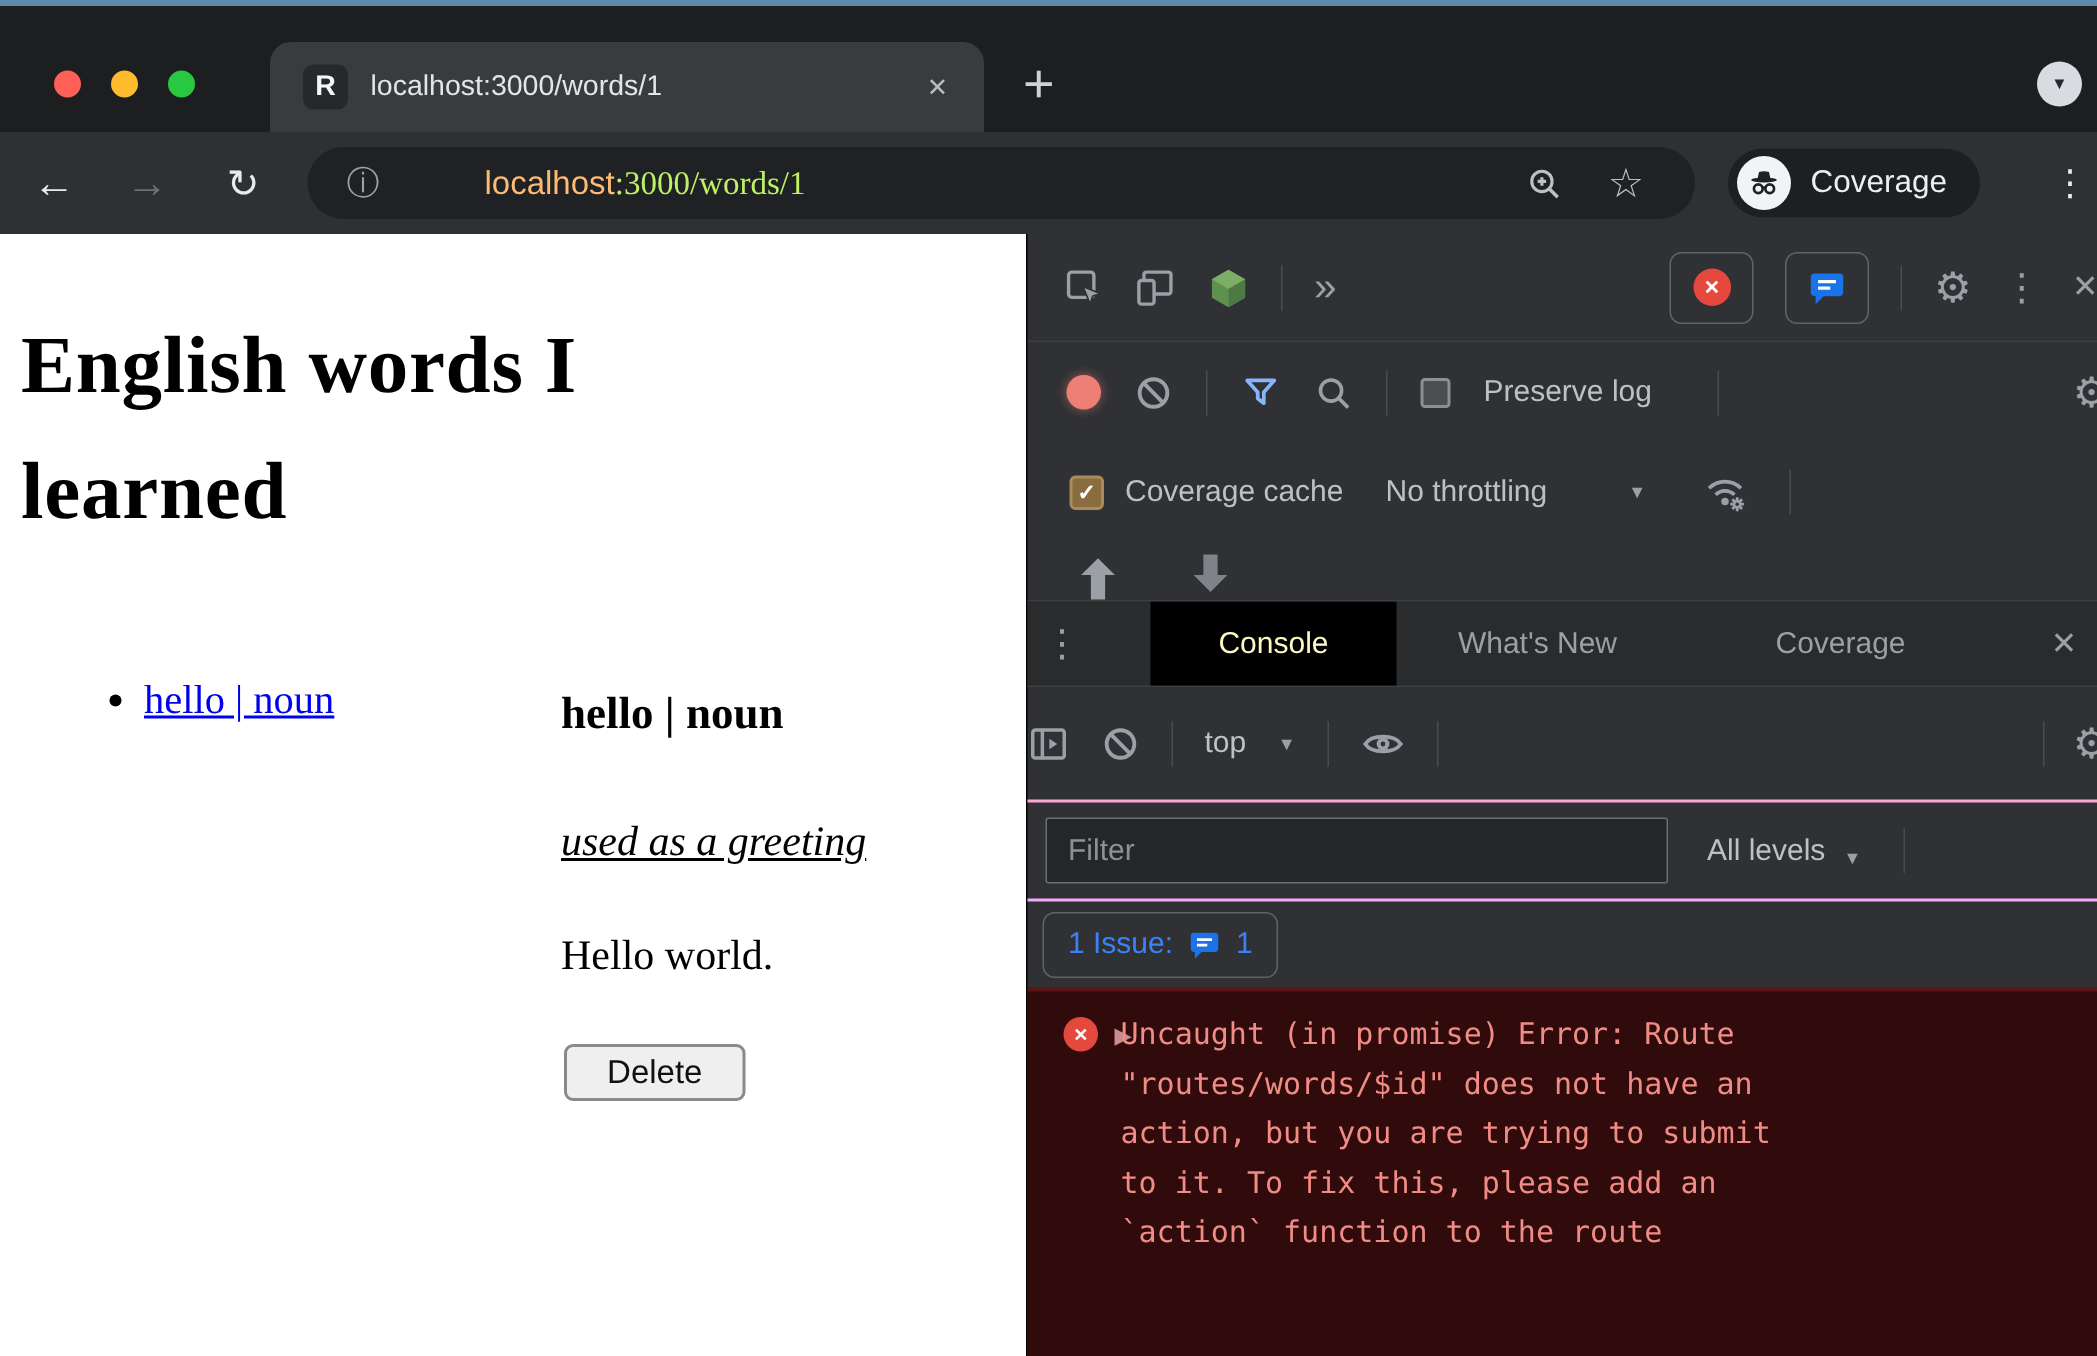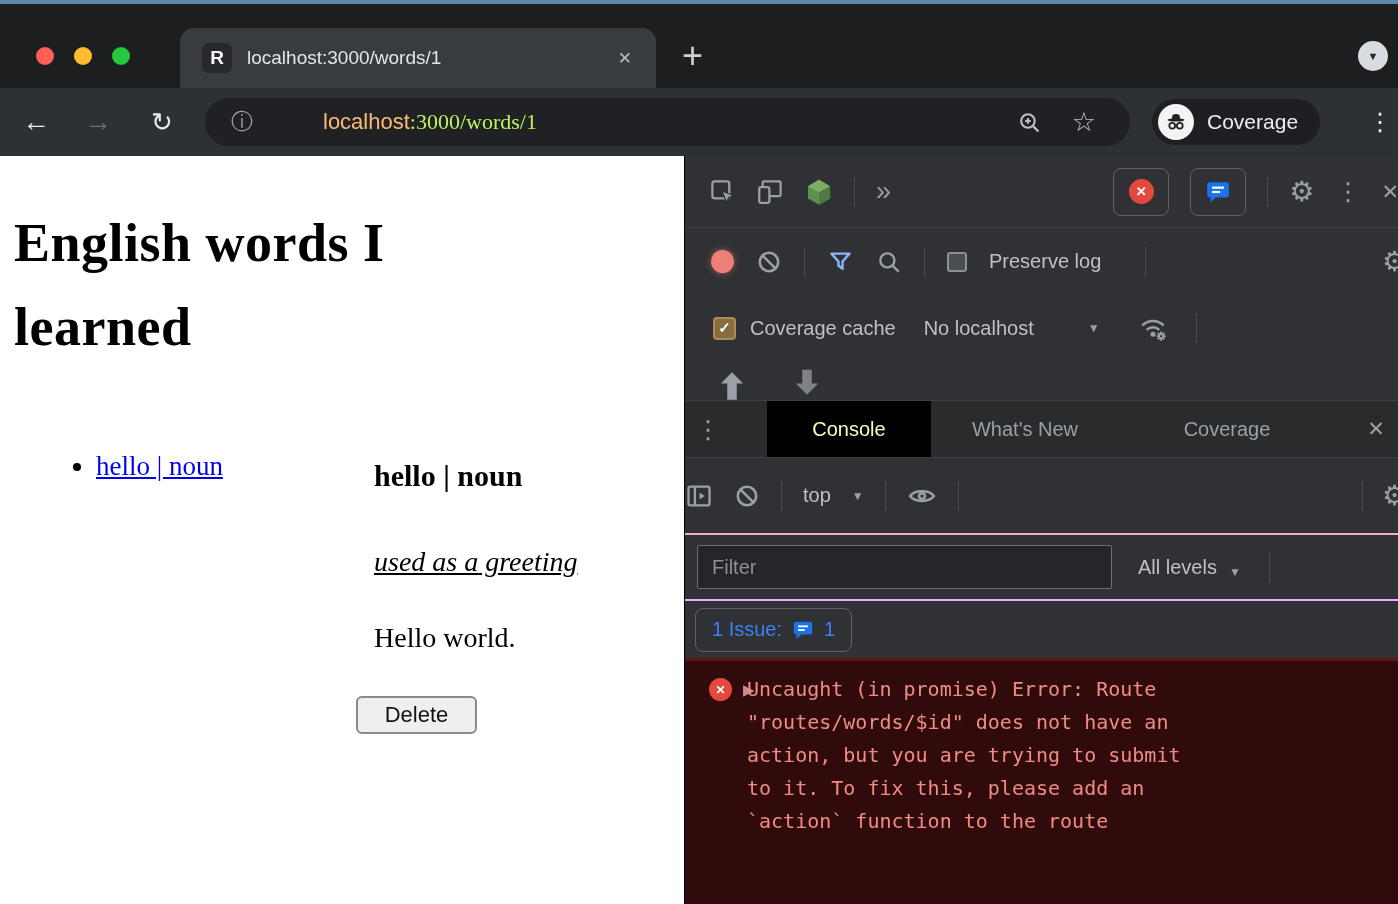--- a/index.html
+++ b/index.html
@@ -55,21 +55,21 @@
   #page { position:absolute; left:0; top:156px; width:684px; height:748px; background:#ffffff;
           font-family:"Liberation Serif", serif; color:#000; }
   #page-heading { position:absolute; left:14px; top:46px; width:560px; font-size:54px; line-height:1.55;
                   font-weight:bold; letter-spacing:0.5px; }
   #word-list { position:absolute; left:96px; top:295px; list-style:disc; }
   #word-list li { font-size:27px; }
   #word-link { color:#0000ee; text-decoration:underline; }
   #detail-title { position:absolute; left:374px; top:303px; font-size:30px; font-weight:bold; }
   #detail-def { position:absolute; left:374px; top:390px; font-size:28px; font-style:italic;text-decoration:underline; }
   #detail-example { position:absolute; left:374px; top:466px; font-size:28px; }
-  #delete-btn { position:absolute; left:356px; top:540px; width:121px; height:38px;
+  #delete-btn { position:absolute; left:376px; top:540px; width:121px; height:38px;
                 background:#efefef; border:2px solid #8a8a8a; border-radius:6px;
                 font-family:"Liberation Sans",sans-serif; font-size:22px; color:#111;
                 display:flex; align-items:center; justify-content:center; }
 
   
   #devtools { position:absolute; left:684px; top:156px; width:714px; height:748px; background:#2f3134;
               border-left:1px solid #000; color:#bdc1c6; font-size:20px; }
   .dt-row { position:absolute; left:0; width:714px; display:flex; align-items:center; overflow:hidden; }
   .vsep { width:1px; height:30px; background:#4a4d50; flex:none; }
   .icon { flex:none; display:flex; align-items:center; justify-content:center; }
@@ -265,21 +265,21 @@
       <span class="vsep"></span>
       <span class="checkbox-empty"></span>
       <span>Preserve log</span>
       <span class="vsep" style="margin-left:22px;"></span>
       <span class="gear-glyph right-gear">⚙</span>
     </div>
 
     <div id="net-row2" class="dt-row">
       <span id="cache-checkbox">✓</span>
       <span>Coverage cache</span>
-      <span id="throttling-label">No localhost</span>
+      <span id="throttling-label">No throttling</span>
       <span id="throttle-caret" class="caret">▼</span>
       <span class="icon" style="margin-left:24px;">
         <svg width="30" height="30" viewBox="0 0 24 24">
             <path d="M3.5 10 a12 12 0 0 1 17 0" fill="none" stroke="#9aa0a6" stroke-width="2"></path>
             <path d="M7 13.5 a7 7 0 0 1 10 0" fill="none" stroke="#9aa0a6" stroke-width="2"></path>
             <circle cx="12" cy="17" r="2" fill="#9aa0a6"></circle>
             <g stroke="#9aa0a6" stroke-width="1.5">
               <line x1="18.5" y1="14.8" x2="18.5" y2="22.2"></line>
               <line x1="14.8" y1="18.5" x2="22.2" y2="18.5"></line>
               <line x1="15.9" y1="15.9" x2="21.1" y2="21.1"></line>

